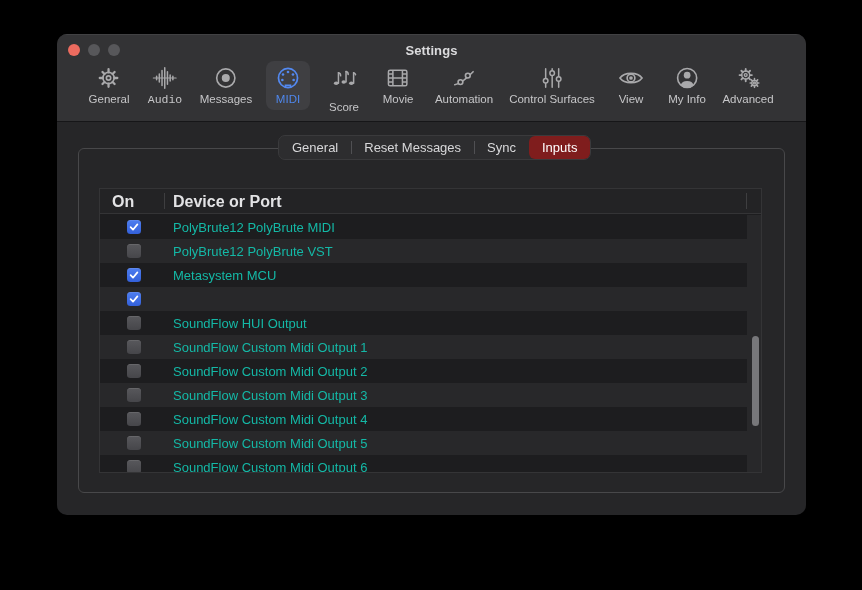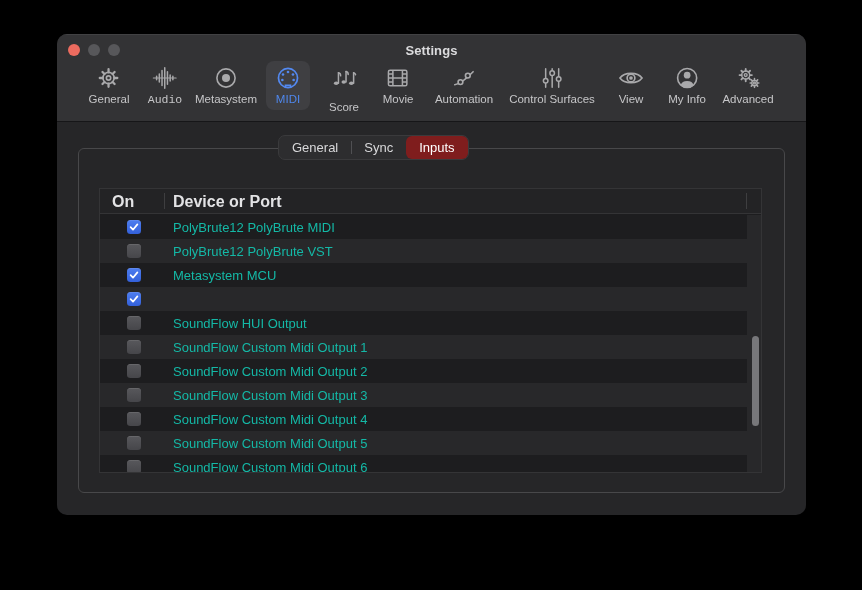--- a/index.html
+++ b/index.html
@@ -117,21 +117,21 @@
             </span>
     <span class="tb-label">Audio</span>
   </div>
           <div class="tb-item" style="left: 169px;">
     <span class="tb-icon">
               <svg viewBox="0 0 24 24">
                 <circle class="st" stroke-width="1.5" cx="12" cy="12" r="8.4"></circle>
                 <circle class="fl" cx="12" cy="12" r="3.7"></circle>
               </svg>
             </span>
-    <span class="tb-label">Metasystem</span>
+    <span class="tb-label">Messages</span>
   </div>
           <div class="tb-item selected" style="left: 231px;">
     <span class="tb-icon">
               <svg viewBox="0 0 24 24">
                 <circle class="st" stroke-width="1.6" cx="12" cy="12" r="8.8"></circle>
                 <path class="st" stroke-width="1.4" d="M9.6 20.5V18.8H14.4V20.5"></path>
                 <circle class="fl" cx="12" cy="6.4" r="1.2"></circle>
                 <circle class="fl" cx="7.4" cy="8.8" r="1.2"></circle>
                 <circle class="fl" cx="16.6" cy="8.8" r="1.2"></circle>
                 <circle class="fl" cx="6.8" cy="13.8" r="1.2"></circle>
@@ -236,20 +236,21 @@
             </span>
     <span class="tb-label">Advanced</span>
   </div>
         </div>
     </div>
 
     <div class="panel"></div>
 
     <div class="segmented" id="segmented">
         <div class="tab">General</div>
+        <div class="tab">Reset Messages</div>
         <div class="tab">Sync</div>
         <div class="tab selected">Inputs</div>
       </div>
 
     <div class="table">
       <div class="thead">
         <div class="th on">On</div>
         <div class="sep s1"></div>
         <div class="th device">Device or Port</div>
         <div class="sep s2"></div>

